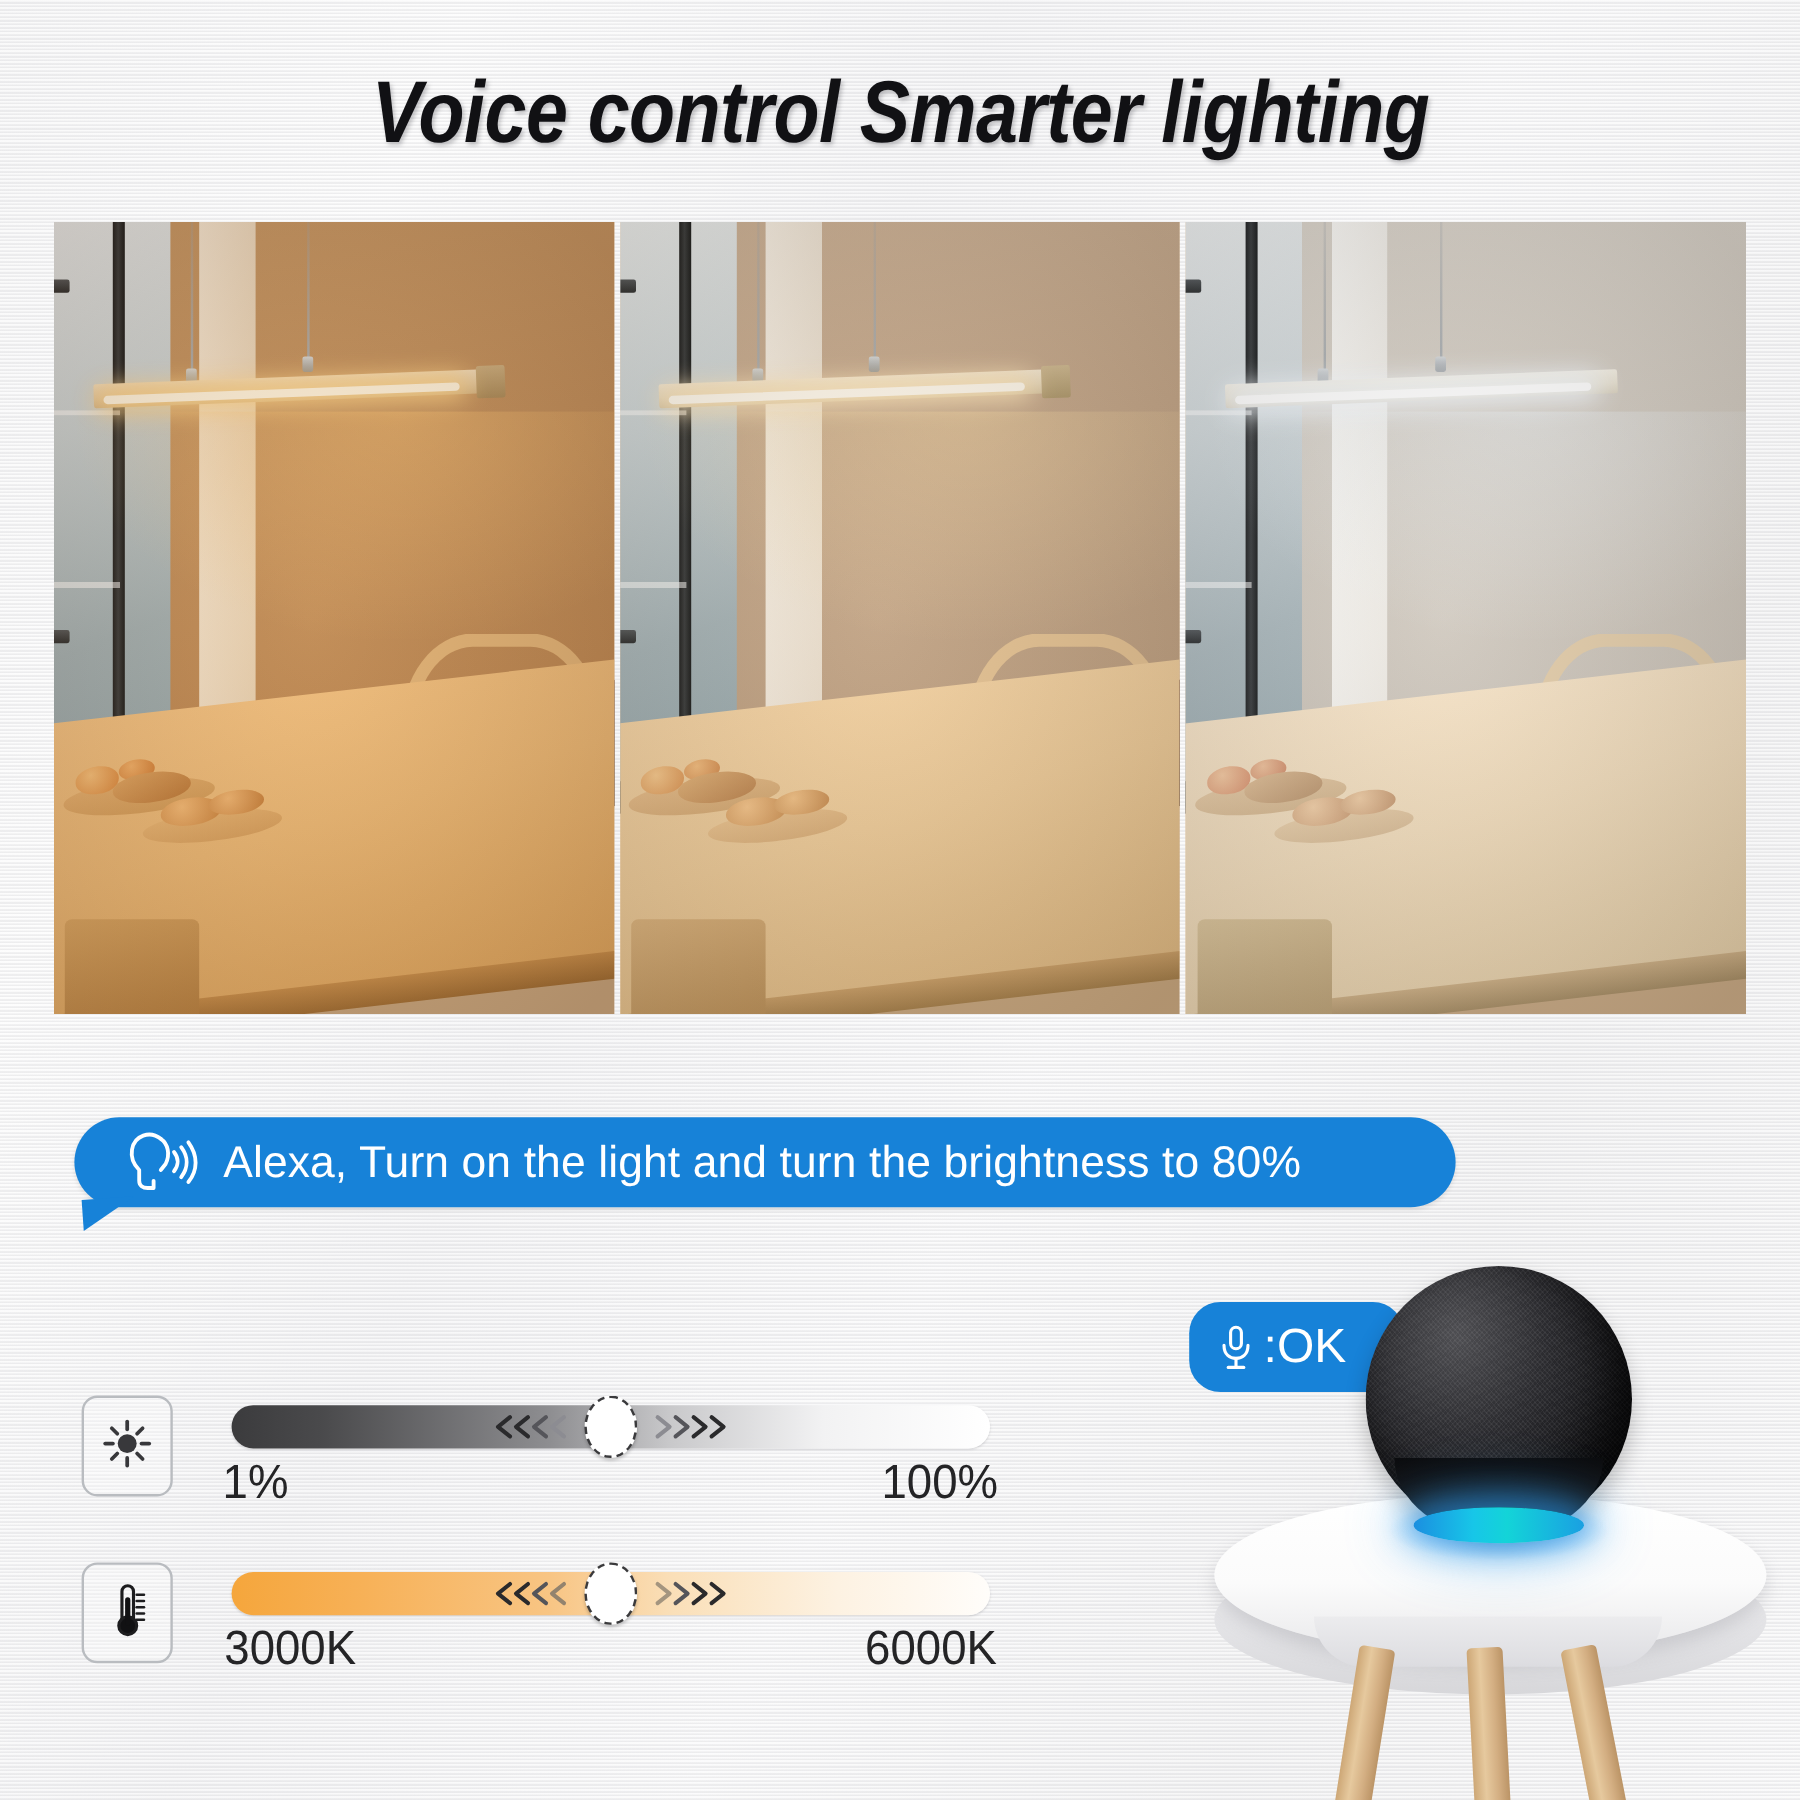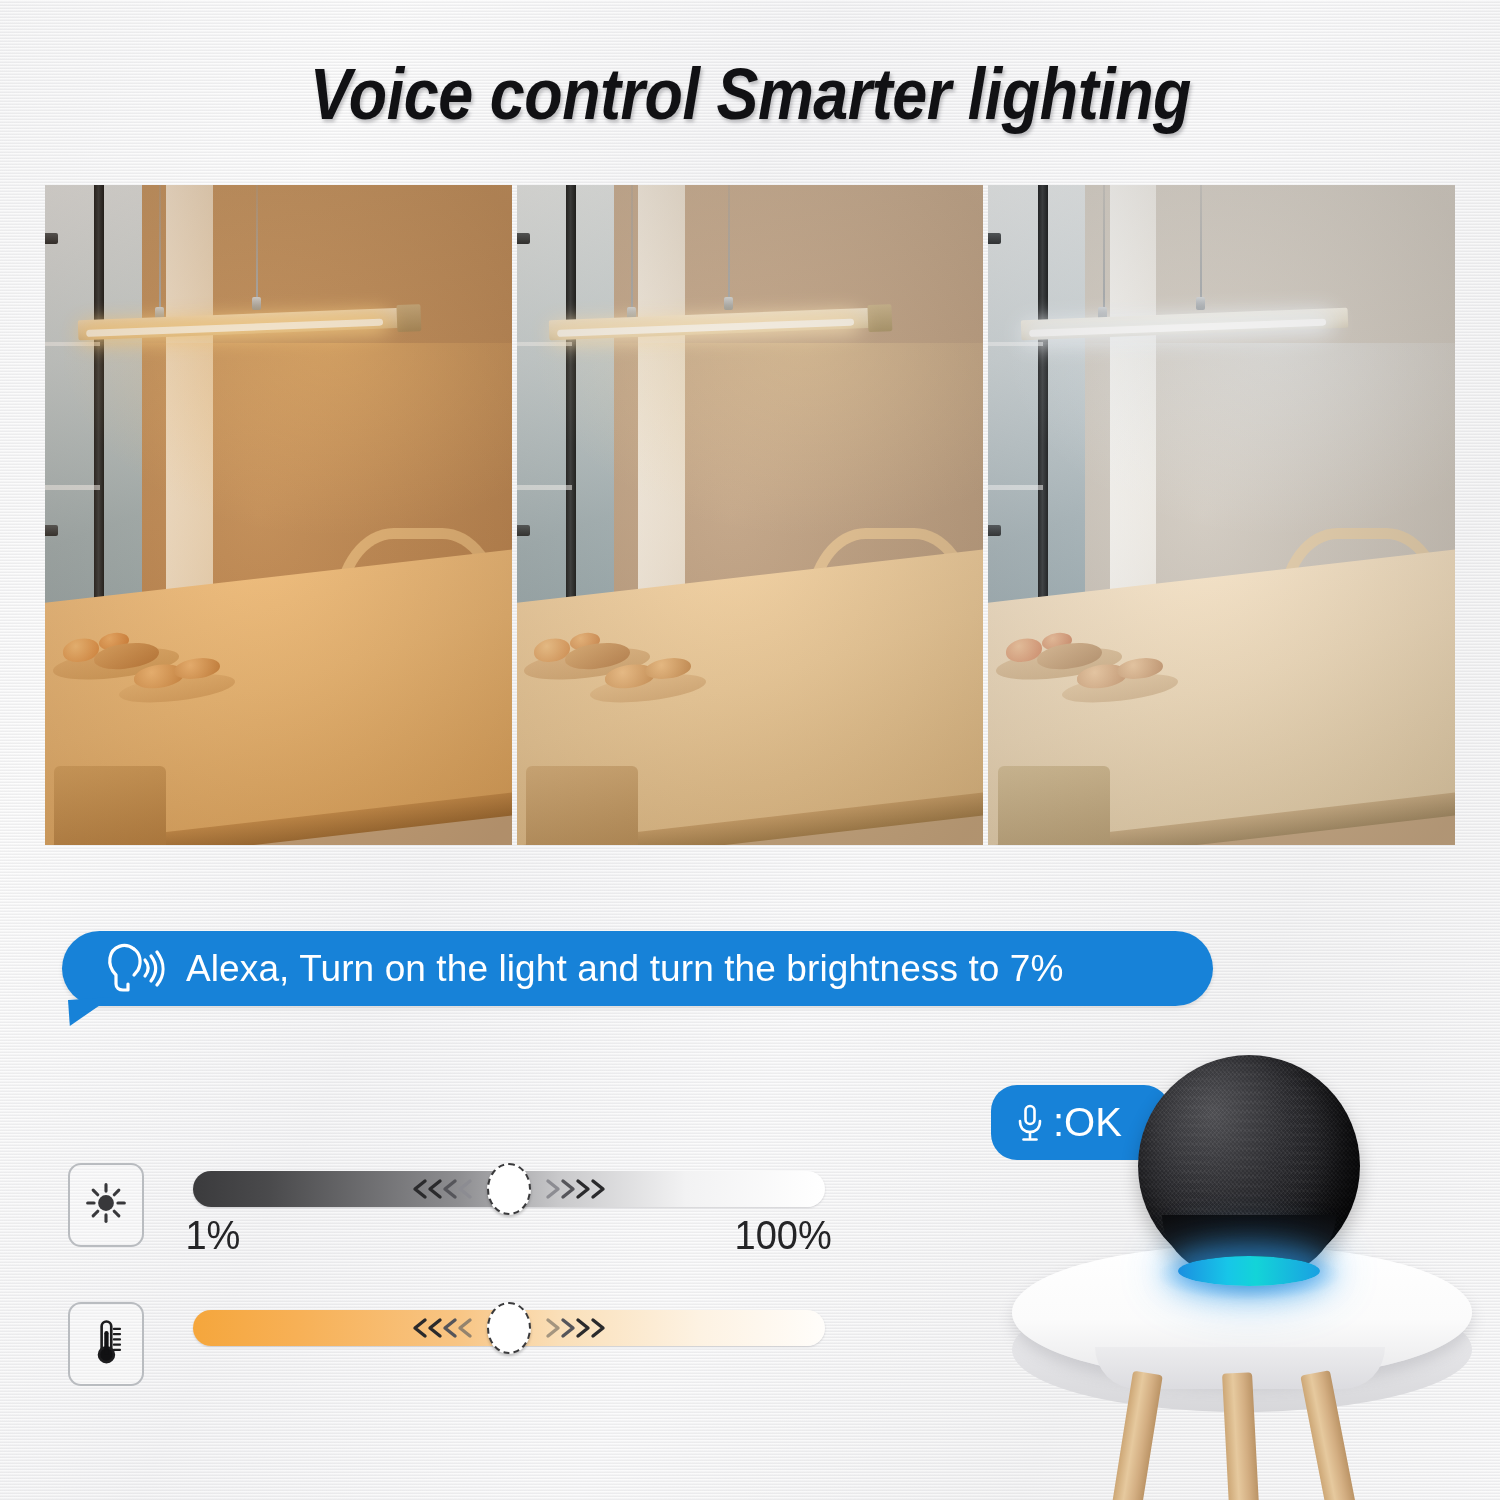--- a/index.html
+++ b/index.html
@@ -473,21 +473,21 @@
   <div class="tail"></div>
   <span class="speak-icon">
     <svg viewBox="0 0 62 58" width="62" height="58" fill="none" stroke="#ffffff" stroke-width="3.2" stroke-linecap="round" stroke-linejoin="round">
       <path d="M30 9 C21 2, 8 6, 6 18 C4.5 27, 10 33, 12 35 L12 44 C12 48, 15 50, 19 50 L24 50 L24 44"></path>
       <path d="M30 9 C36 13, 38 22, 34 30 L30 35"></path>
       <path d="M41 20 C45 25, 45 31, 41 36"></path>
       <path d="M47 16 C53 24, 53 33, 47 41"></path>
       <path d="M53 12 C61 23, 61 35, 53 45"></path>
     </svg>
   </span>
-  <span class="bubble-main-text">Alexa, Turn on the light and turn the brightness to 7%</span>
+  <span class="bubble-main-text">Alexa, Turn on the light and turn the brightness to 80%</span>
 </div>
 
 <div class="bubble-ok">
   <div class="tail"></div>
   <span class="mic-icon">
     <svg viewBox="0 0 30 40" width="30" height="40" fill="none" stroke="#ffffff" stroke-width="2.6" stroke-linecap="round">
       <rect x="10.5" y="3" width="9" height="18" rx="4.5"></rect>
       <path d="M5 18 C5 26, 10 29, 15 29 C20 29, 25 26, 25 18"></path>
       <line x1="15" y1="29" x2="15" y2="35"></line>
       <line x1="8.5" y1="36.5" x2="21.5" y2="36.5"></line>
@@ -567,20 +567,24 @@
       <span class="chev chev-r">
         <svg viewBox="0 0 76 26" width="76" height="26" fill="none" stroke-width="3.4" stroke-linecap="round" stroke-linejoin="round">
           <polyline points="13,5 23,13 13,21" stroke="#a4957f"></polyline>
           <polyline points="28,5 38,13 28,21" stroke="#55555a"></polyline>
           <polyline points="43,5 53,13 43,21" stroke="#2a2a2c"></polyline>
           <polyline points="58,5 68,13 58,21" stroke="#2a2a2c"></polyline>
         </svg>
       </span>
       <div class="thumb"></div>
     </div>
+    <div class="range-labels">
+      <span>3000K</span>
+      <span>6000K</span>
+    </div>
   </div>
 </div>
 
 <div class="echo-stage">
   <div class="side-table-rim"></div>
   <div class="side-table-top"></div>
   <div class="side-table-apron"></div>
   <div class="leg leg-1"></div>
   <div class="leg leg-2"></div>
   <div class="leg leg-3"></div>

